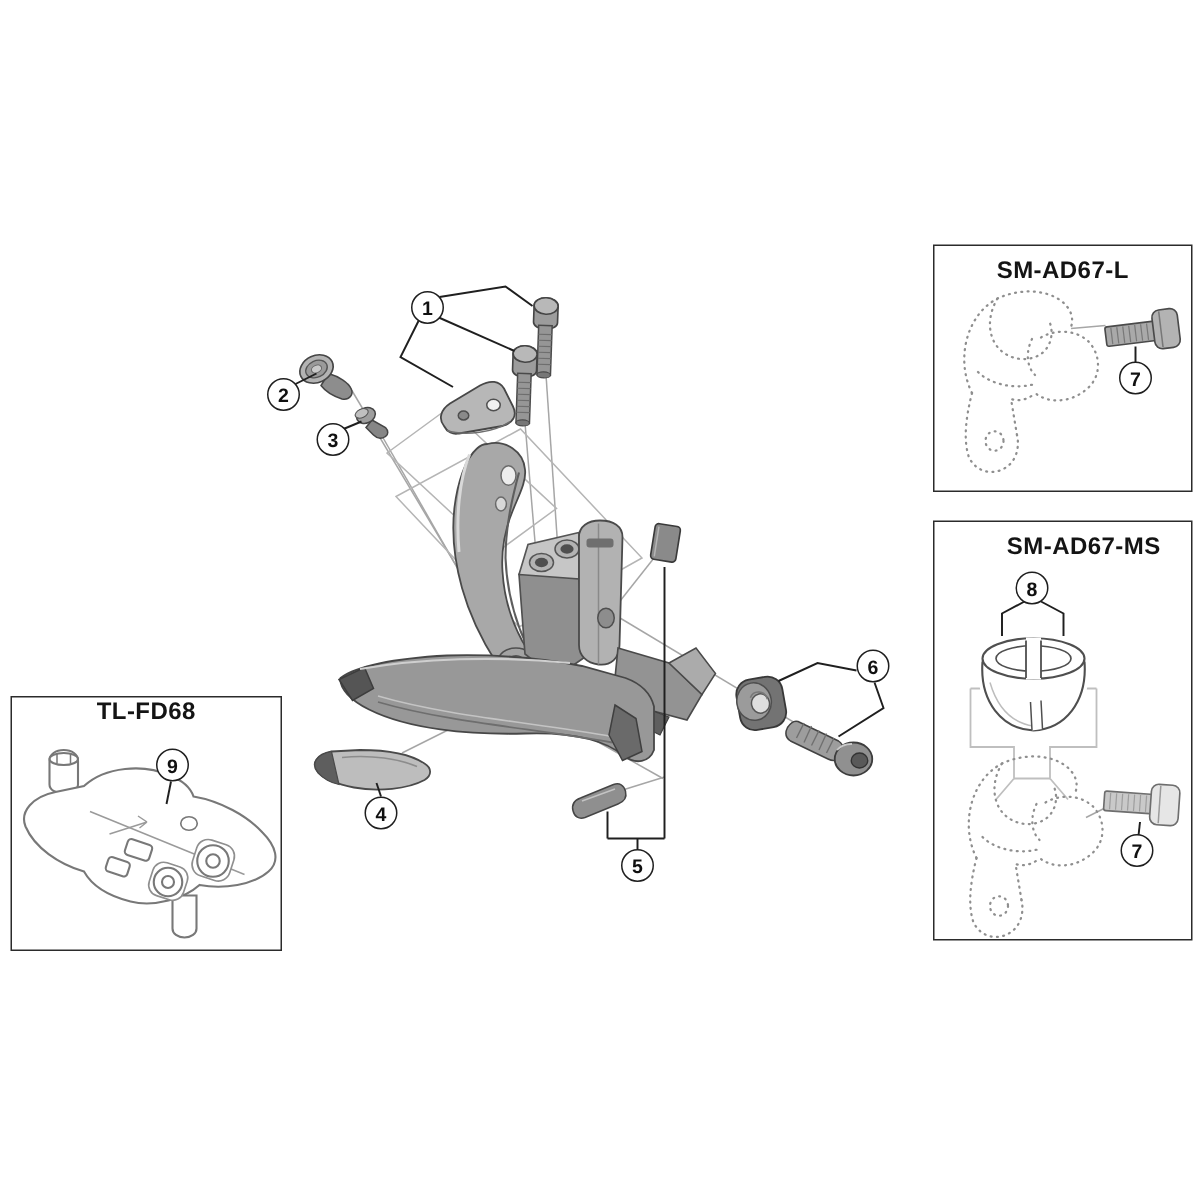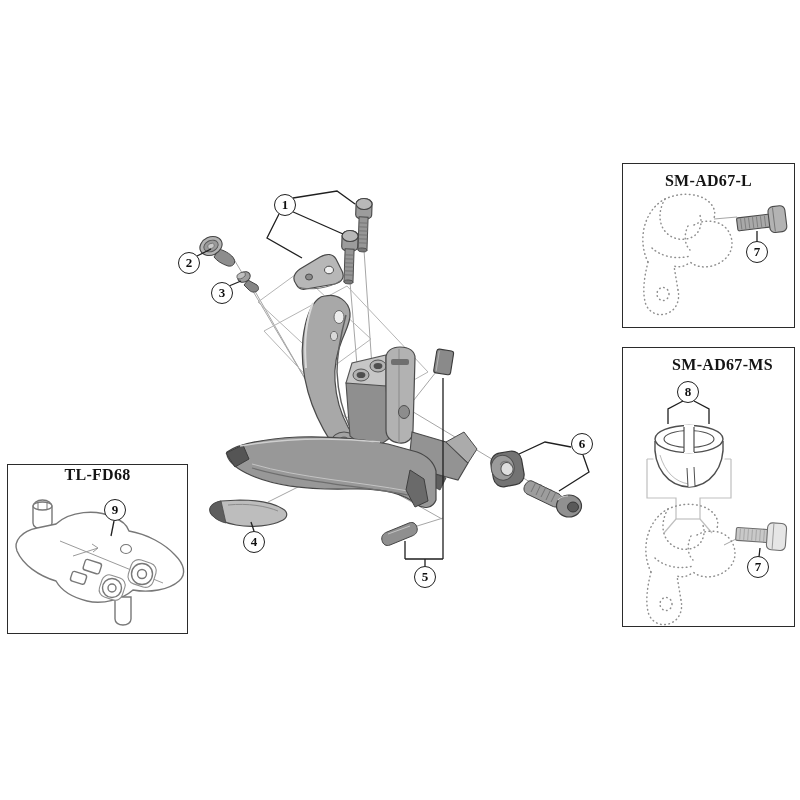--- a/index.html
+++ b/index.html
@@ -1,17 +1,17 @@
 <!DOCTYPE html>
 <html><head>
 <meta charset="utf-8">
 <style>
   html,body{margin:0;padding:0;background:#fff;}
   .stage{position:relative;width:800px;height:800px;background:#ffffff;overflow:hidden;
-         font-family:Liberation Serif, serif;}
+         font-family:Liberation Sans, sans-serif;}
   .panel{position:absolute;border:1.7px solid #2b2b2b;background:transparent;z-index:1;box-sizing:border-box;}
   .panel-title{text-align:center;font-weight:bold;font-size:16px;letter-spacing:.3px;color:#141414;}
   #art{position:absolute;left:0;top:0;z-index:2;pointer-events:none;}
   .callout{position:absolute;width:22px;height:22px;border:1.4px solid #1f1f1f;border-radius:50%;
            background:#fff;display:flex;align-items:center;justify-content:center;
            font-size:13px;font-weight:600;color:#101010;z-index:3;box-sizing:border-box;}
 </style>
 </head>
 <body>
 

